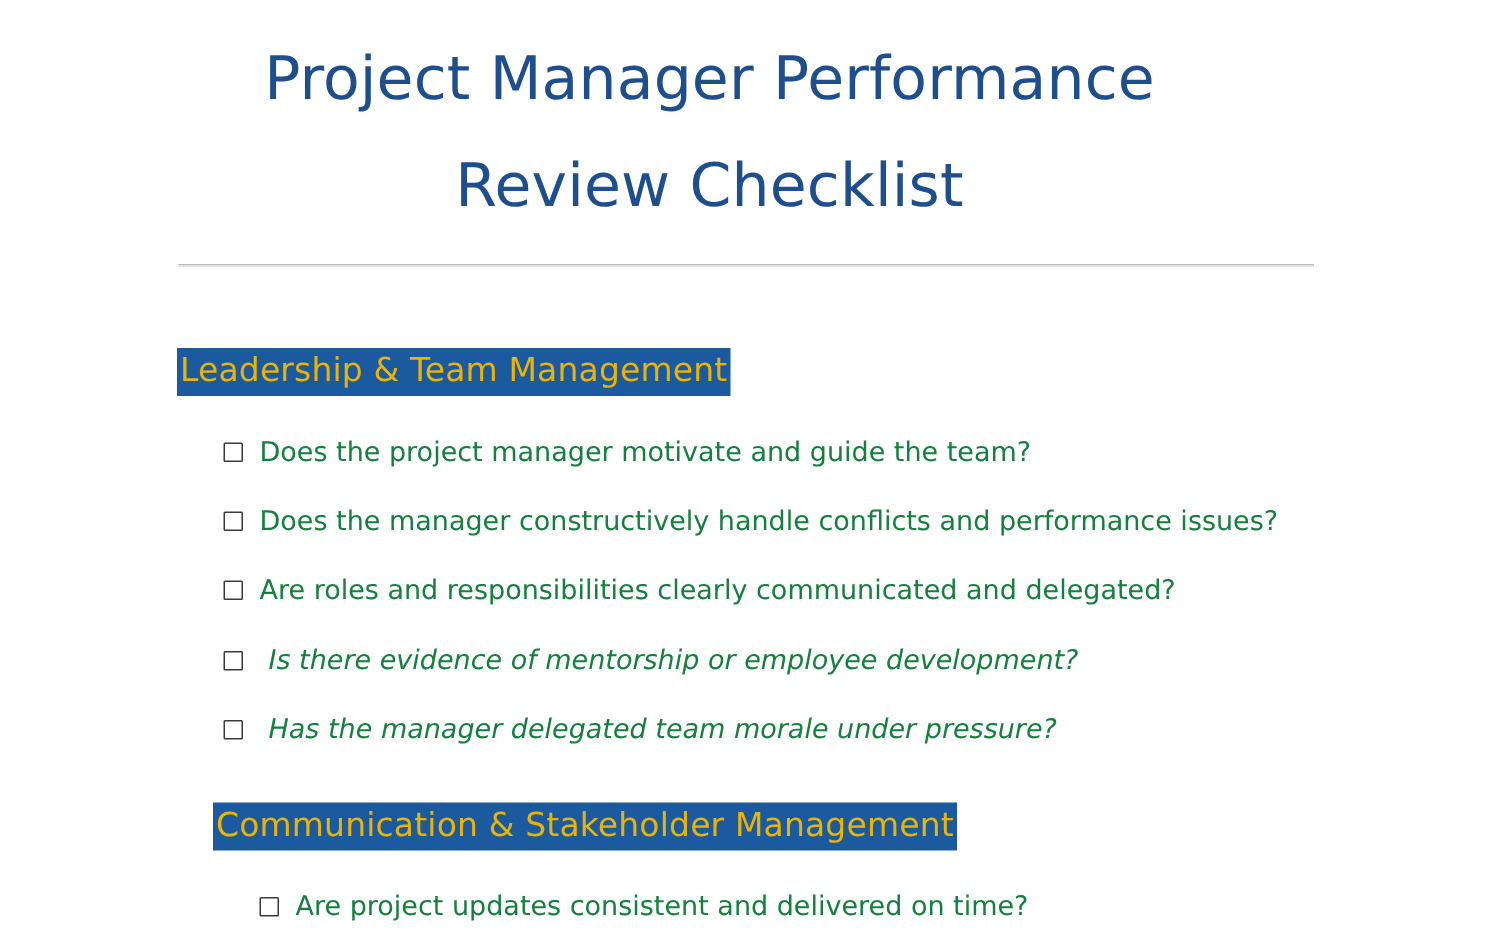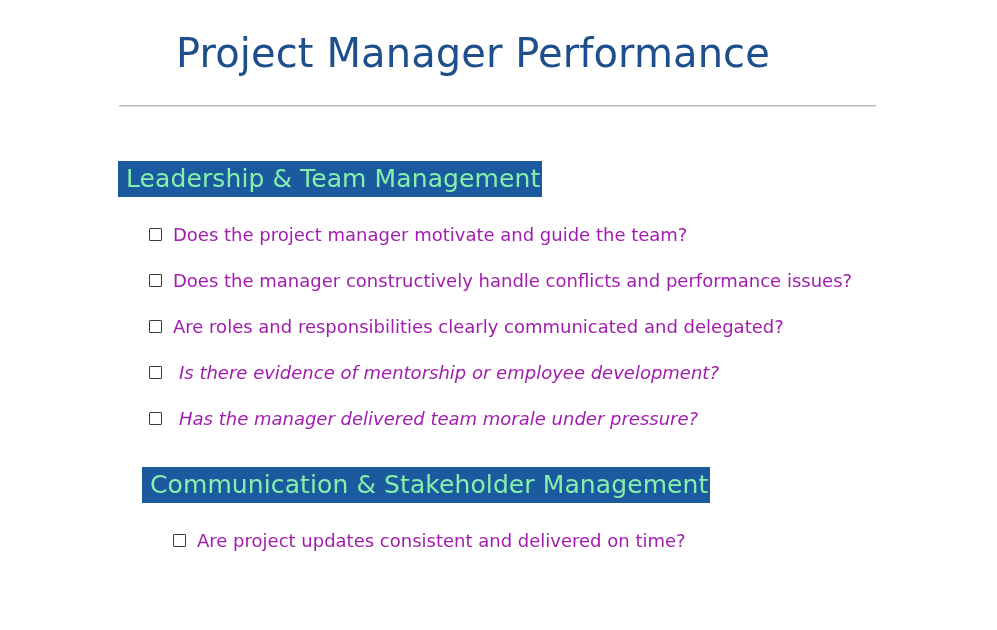--- a/index.html
+++ b/index.html
@@ -62,26 +62,26 @@
 
   .section {
     margin: 0;
   }
   .section-1 { padding-top: 52px; }
   .section-2 { padding-top: 32px; margin-left: 24px; }
 
   .section-header {
     display: inline-block;
     background: #1b5a9e;
-    color: #86efac;
+    color: #eab308;
     font-family: "DejaVu Sans", "Liberation Sans", sans-serif;
-    font-size: 25px;
+    font-size: 22px;
     font-weight: 400;
     line-height: 1.32;
-    padding: 1px 2px 2px 8px;
+    padding: 1px 2px 2px 2px;
     white-space: nowrap;
     letter-spacing: 0.1px;
   }
 
   .checklist {
     list-style: none;
     margin: 0;
     padding: 0;
   }
   .section-1 .checklist { padding-top: 22px; }
@@ -109,30 +109,31 @@
     border-radius: 1px;
     background: #ffffff;
     margin-top: 9px;
     margin-right: 11px;
     box-sizing: border-box;
   }
 
   .check-label {
     flex: 1 1 auto;
     max-width: 712px;
-    color: #a21caf;
+    color: #15803d;
   }
 </style>
 </head>
 <body>
 
 <div class="page">
 
   <h1 class="doc-title">
     <span class="title-line">Project Manager Performance</span>
+    <span class="title-line">Review Checklist</span>
   </h1>
 
   <div class="divider-wrap">
     <hr class="divider">
   </div>
 
   <div class="content">
 
     <section class="section section-1">
       <div class="section-header">Leadership &amp; Team Management</div>
@@ -148,21 +149,21 @@
         <li class="check-item">
           <span class="check-box"></span>
           <span class="check-label">Are roles and responsibilities clearly communicated and delegated?</span>
         </li>
         <li class="check-item indented">
           <span class="check-box"></span>
           <span class="check-label">Is there evidence of mentorship or employee development?</span>
         </li>
         <li class="check-item indented">
           <span class="check-box"></span>
-          <span class="check-label">Has the manager delivered team morale under pressure?</span>
+          <span class="check-label">Has the manager delegated team morale under pressure?</span>
         </li>
       </ul>
     </section>
 
     <section class="section section-2">
       <div class="section-header">Communication &amp; Stakeholder Management</div>
       <ul class="checklist">
         <li class="check-item">
           <span class="check-box"></span>
           <span class="check-label">Are project updates consistent and delivered on time?</span>

